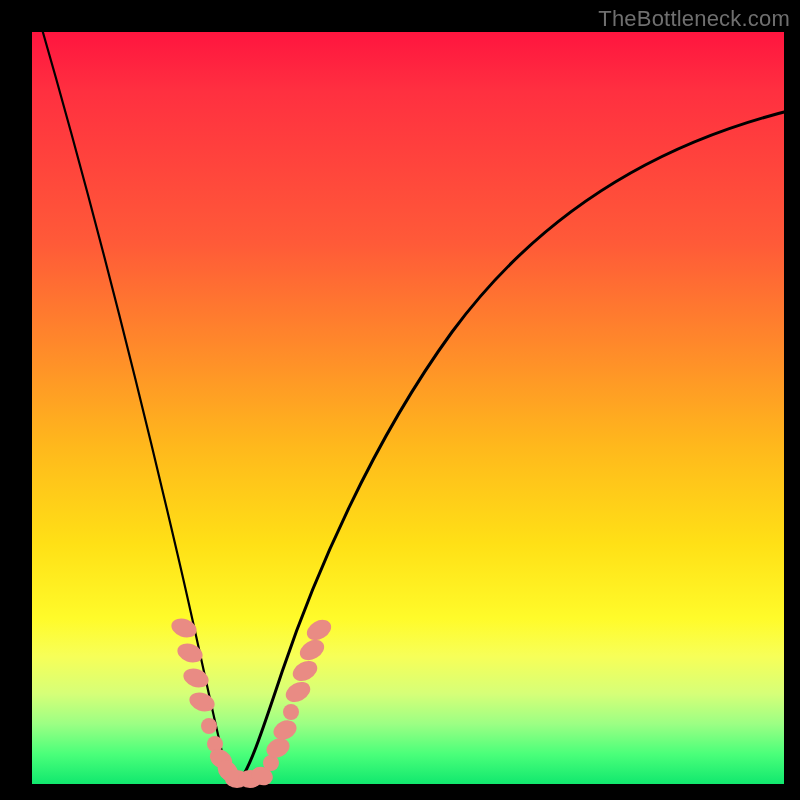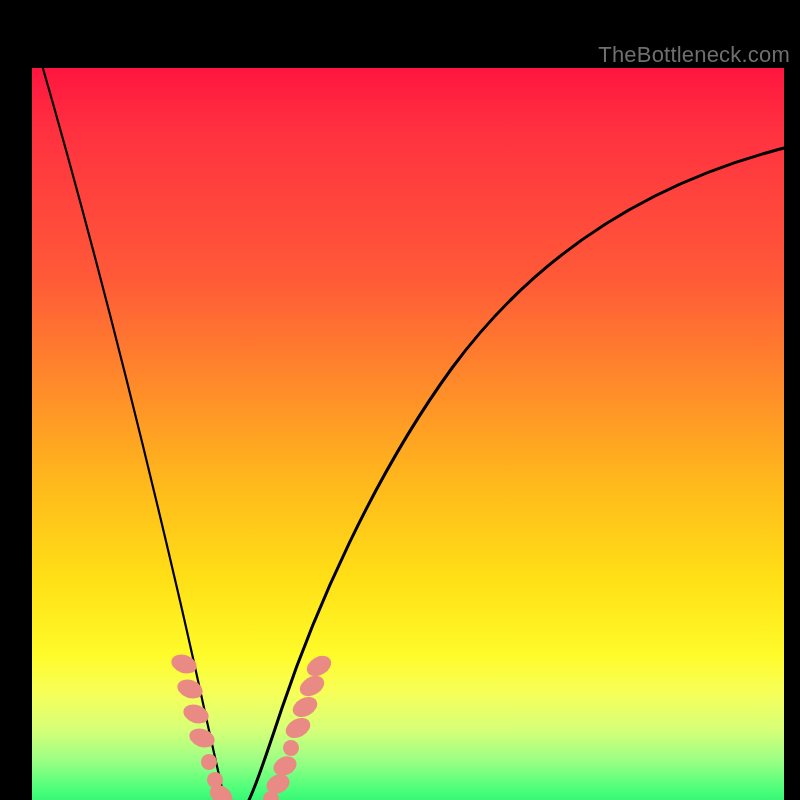--- a/index.html
+++ b/index.html
@@ -11,21 +11,20 @@
     overflow: hidden;
     font-family: Arial, Helvetica, sans-serif;
   }
   .frame {
     position: absolute;
     left: 0;
     top: 0;
     width: 800px;
     height: 574px;
     background: #000;
-    margin-top: 36px;
   }
   .plot-area {
     position: absolute;
     left: 32px;
     top: 32px;
     width: 752px;
     height: 752px;
     
     background: linear-gradient(
       to bottom,

